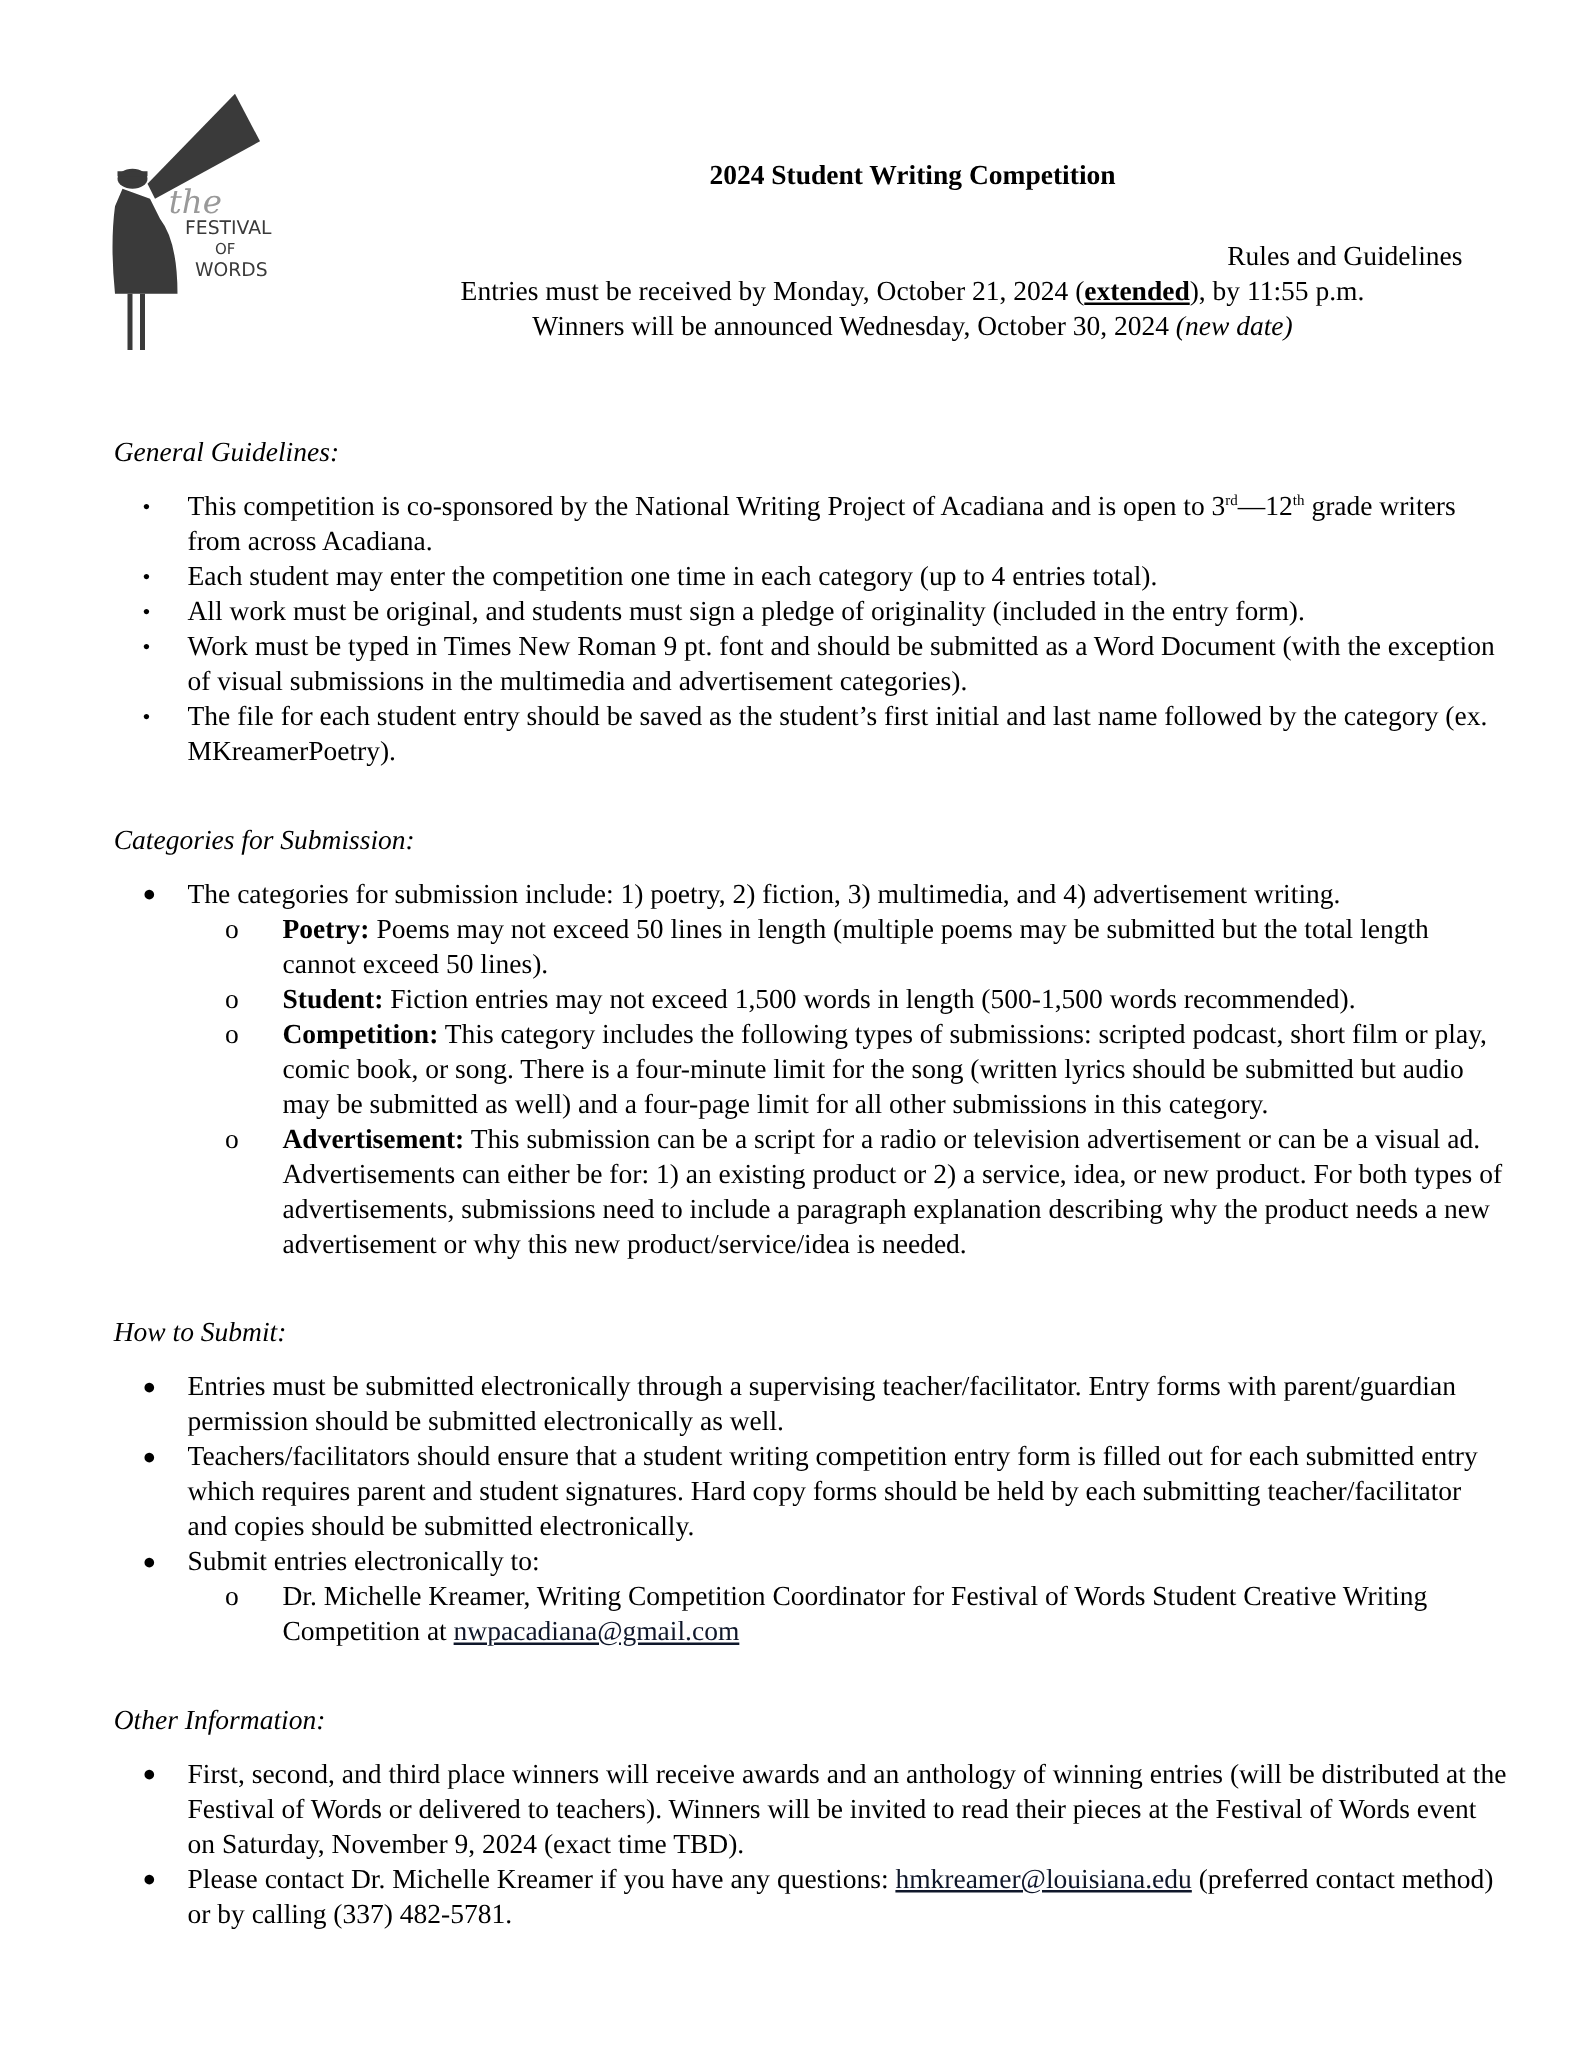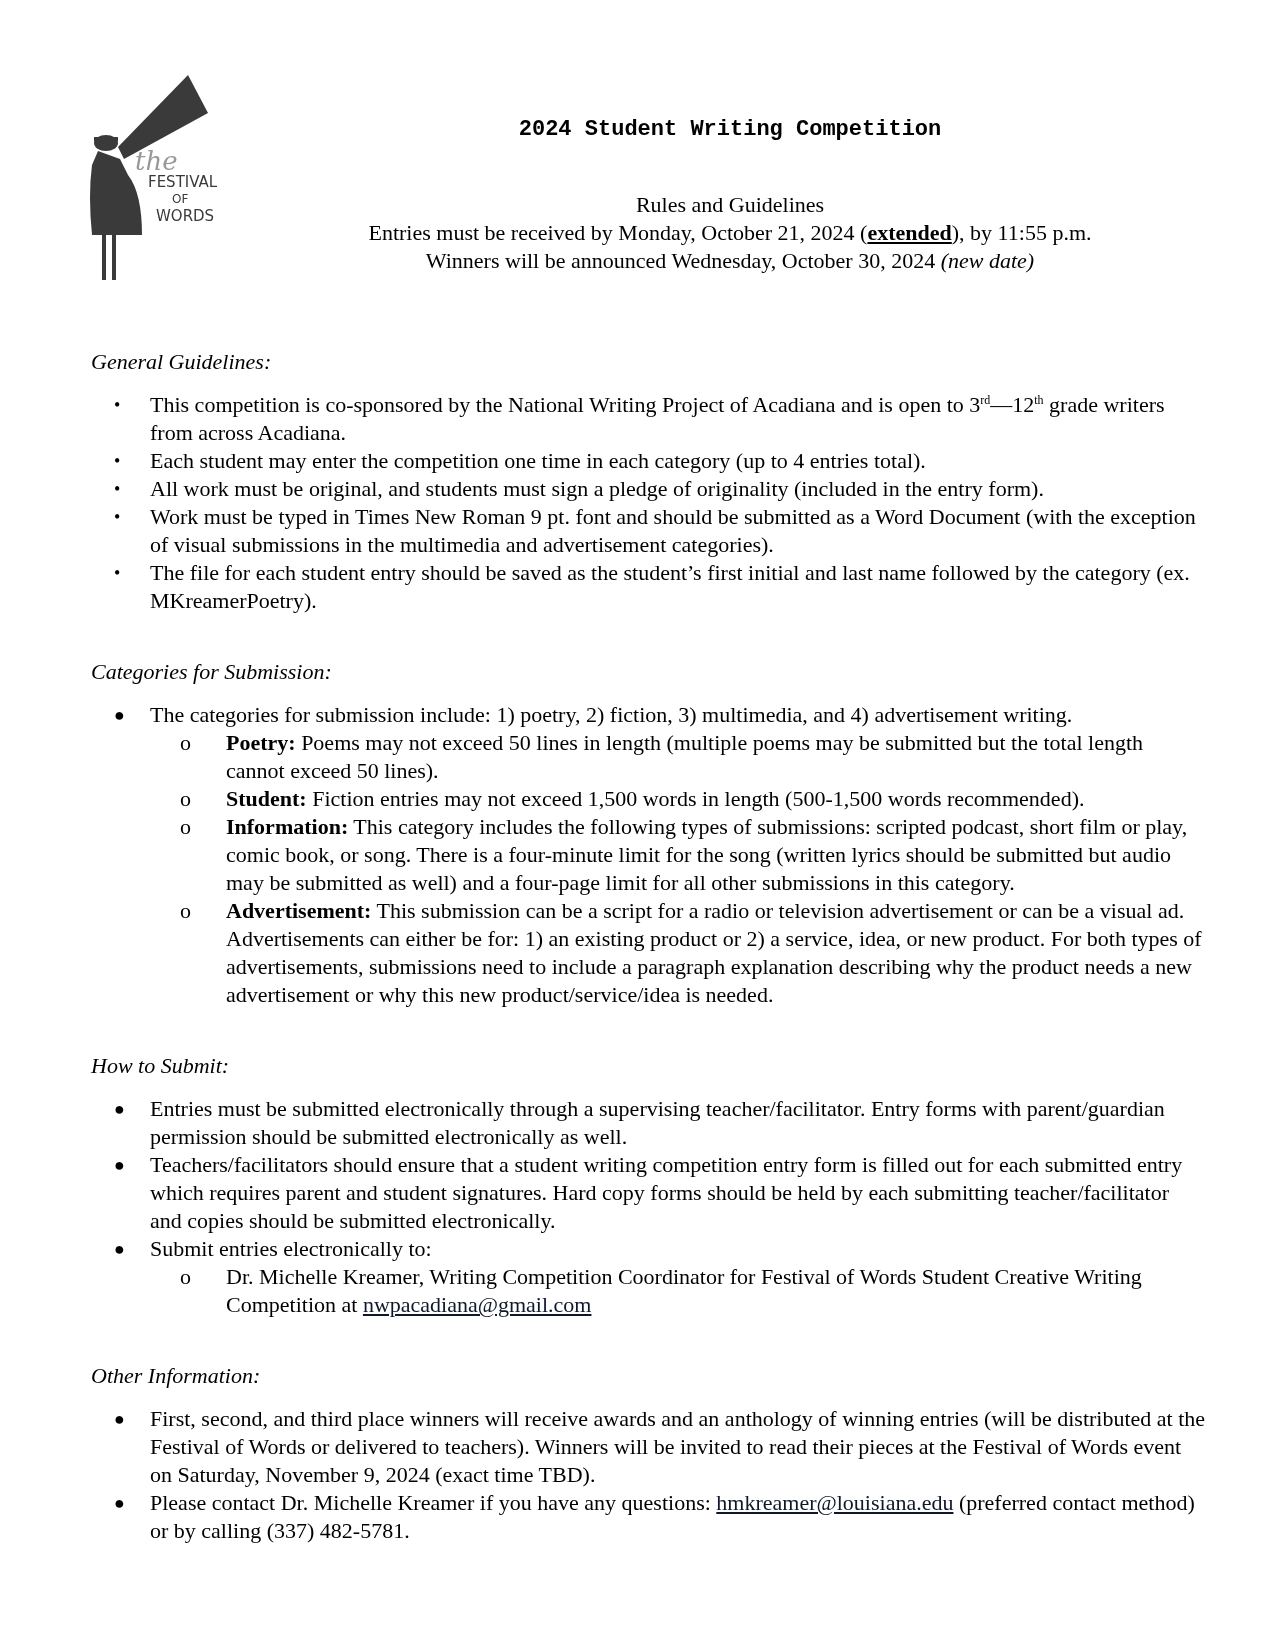--- a/index.html
+++ b/index.html
@@ -3,22 +3,22 @@
 <meta charset="utf-8">
 <style>
   html, body { margin: 0; padding: 0; background: #ffffff; }
   body {
     width: 1275px; height: 1649px; position: relative; overflow: hidden;
     font-family: "Liberation Serif", "DejaVu Serif", serif;
     color: #000; font-size: 22px; line-height: 28px;
   }
   .logo { position: absolute; left: 80px; top: 75px; width: 150px; height: 210px; }
   .header { position: absolute; left: 290px; width: 880px; text-align: center; }
-  .title { top: 116px; font-weight: bold; font-family: Liberation Mono, monospace; }
-  .subtitle { top: 191px; }
+  .title { top: 126px; font-weight: bold; }
+  .subtitle { top: 191px; text-align: right; }
   .line2 { top: 219px; }
   .line3 { top: 247px; }
   .content { position: absolute; left: 76px; top: 333px; width: 1130px; }
   .section-heading { font-style: italic; margin: 15px; }
   ul { margin: 0; padding: 0; list-style: none; }
   li.l1 { position: relative; padding-left: 74px; }
   li.l1 .bullet { position: absolute; left: 38px; top: 0; font-size: 18px; }
   li.l2 { position: relative; padding-left: 150px; }
   li.l2 .bullet { position: absolute; left: 104px; top: 0; }
   .gap { height: 28px; }
@@ -62,21 +62,21 @@
     <li class="l1"><span class="bullet">•</span><span>Work must be typed in Times New Roman 9 pt. font and should be submitted as a Word Document (with the exception of visual submissions in the multimedia and advertisement categories).</span></li>
     <li class="l1"><span class="bullet">•</span><span>The file for each student entry should be saved as the student’s first initial and last name followed by the category (ex. MKreamerPoetry).</span></li>
   </ul>
   <div class="gap"></div>
 
   <p class="section-heading">Categories for Submission:</p>
   <ul>
     <li class="l1"><span class="bullet">●</span><span>The categories for submission include: 1) poetry, 2) fiction, 3) multimedia, and 4) advertisement writing.</span></li>
     <li class="l2"><span class="bullet">o</span><b>Poetry:</b><span> Poems may not exceed 50 lines in length (multiple poems may be submitted but the total length cannot exceed 50 lines).</span></li>
     <li class="l2"><span class="bullet">o</span><b>Student:</b><span> Fiction entries may not exceed 1,500 words in length (500-1,500 words recommended).</span></li>
-    <li class="l2"><span class="bullet">o</span><b>Information:</b><span> This category includes the following types of submissions: scripted podcast, short film or play, comic book, or song. There is a four-minute limit for the song (written lyrics should be submitted but audio may be submitted as well) and a four-page limit for all other submissions in this category.</span></li>
+    <li class="l2"><span class="bullet">o</span><b>Competition:</b><span> This category includes the following types of submissions: scripted podcast, short film or play, comic book, or song. There is a four-minute limit for the song (written lyrics should be submitted but audio may be submitted as well) and a four-page limit for all other submissions in this category.</span></li>
     <li class="l2"><span class="bullet">o</span><b>Advertisement:</b><span> This submission can be a script for a radio or television advertisement or can be a visual ad. Advertisements can either be for: 1) an existing product or 2) a service, idea, or new product. For both types of advertisements, submissions need to include a paragraph explanation describing why the product needs a new advertisement or why this new product/service/idea is needed.</span></li>
   </ul>
   <div class="gap"></div>
 
   <p class="section-heading">How to Submit:</p>
   <ul>
     <li class="l1"><span class="bullet">●</span><span>Entries must be submitted electronically through a supervising teacher/facilitator. Entry forms with parent/guardian permission should be submitted electronically as well.</span></li>
     <li class="l1"><span class="bullet">●</span><span>Teachers/facilitators should ensure that a student writing competition entry form is filled out for each submitted entry which requires parent and student signatures. Hard copy forms should be held by each submitting teacher/facilitator and copies should be submitted electronically.</span></li>
     <li class="l1"><span class="bullet">●</span><span>Submit entries electronically to:</span></li>
     <li class="l2"><span class="bullet">o</span><span>Dr. Michelle Kreamer, Writing Competition Coordinator for Festival of Words Student Creative Writing Competition at </span><a>nwpacadiana@gmail.com</a></li>

